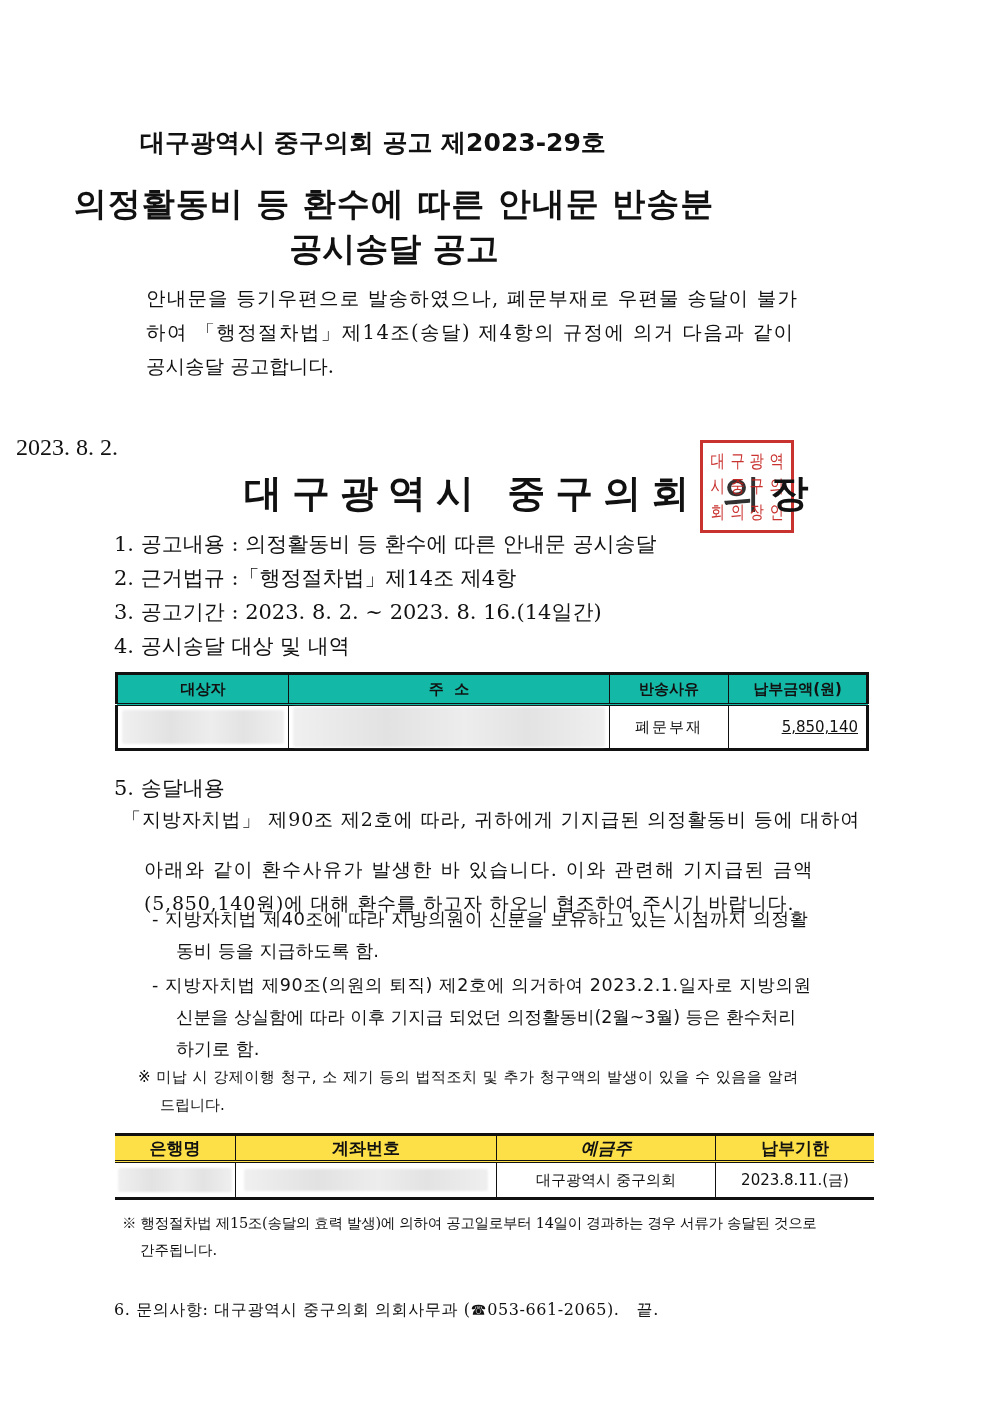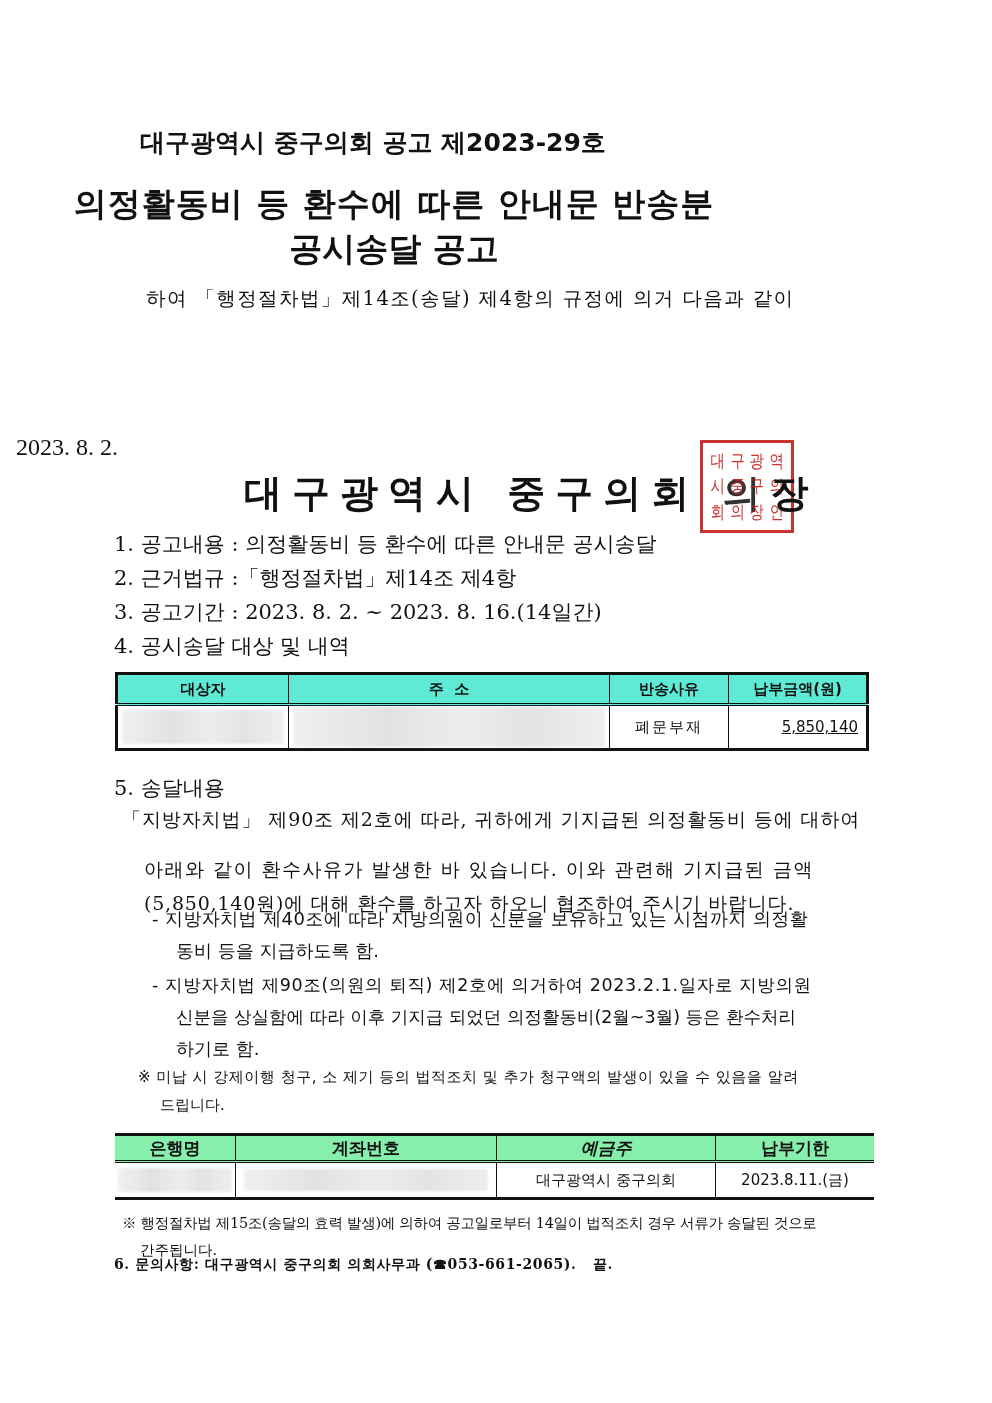--- a/index.html
+++ b/index.html
@@ -41,52 +41,54 @@
     }
     .seal span { display: flex; align-items: center; justify-content: center; transform: scaleX(0.8); }
     .speaker .last { position: relative; z-index: 3; }
     .item { position: absolute; left: 114px; white-space: nowrap; font-size: 21px; font-family: "DejaVu Serif", serif; }
     table { border-collapse: collapse; font-family: "DejaVu Sans", sans-serif; }
     .t1 {
       position: absolute; left: 115px; top: 672px; width: 754px;
       border: 3px solid #111;
     }
     .t1 th {
-      background: #5eead4; height: 28px; font-size: 15px; font-weight: bold;
+      background: #14b8a6; height: 28px; font-size: 15px; font-weight: bold;
       border-left: 1px solid #111; border-bottom: 3px double #111; padding: 0; margin-left: 20px;
     }
     .t1 td { height: 42px; border-left: 1px solid #111; font-size: 15px; padding: 0 8px; }
     .blur {
       display: block; height: 34px; border-radius: 2px;
       background: linear-gradient(90deg, #f0f0f0, #e2e2e2 30%, #ededed 55%, #e3e3e3 75%, #efefef);
       filter: blur(1px);
     }
     .t2 {
       position: absolute; left: 115px; top: 1133px; width: 759px;
       border-top: 3px solid #111; border-bottom: 3px solid #111;
     }
     .t2 th {
-      height: 24px; font-size: 17px; font-weight: bold; background: #86efac;
+      height: 24px; font-size: 17px; font-weight: bold; background: #fde047;
       border-left: 1px solid #111; border-bottom: 3px double #111; padding: 0;
     }
     .t2 th:first-child, .t2 td:first-child { border-left: none; }
     .t2 td { height: 34px; border-left: 1px solid #111; font-size: 15px; text-align: center; padding: 0 4px; }
     .dash-line { position: absolute; white-space: nowrap; font-family: "DejaVu Sans", sans-serif; font-size: 18px; }
     .note { position: absolute; white-space: nowrap; font-family: "DejaVu Sans", sans-serif; font-size: 15px; }
     .note2 { position: absolute; white-space: nowrap; font-family: "DejaVu Serif", serif; font-size: 14.5px; }
   </style>
 </head>
 <body>
 
 <div class="abs notice-no">대구광역시 중구의회 공고 제2023-29호</div>
 <div class="abs title title1">의정활동비 등 환수에 따른 안내문 반송분</div>
 <div class="abs title title2">공시송달 공고</div>
 
 <div class="abs para" style="top:282px;">
+  <span class="line ind" style="letter-spacing:1.2px;">안내문을 등기우편으로 발송하였으나, 폐문부재로 우편물 송달이 불가</span>
   <span class="line ind" style="letter-spacing:1.4px;">하여 「행정절차법」제14조(송달) 제4항의 규정에 의거 다음과 같이</span>
+  <span class="line ind">공시송달 공고합니다.</span>
 </div>
 
 <div class="abs date">2023. 8. 2.</div>
 <div class="abs seal">
   <span>대</span>
   <span>구</span>
   <span>광</span>
   <span>역</span>
   <span>시</span>
   <span>중</span>
@@ -161,18 +163,18 @@
         </td>
       <td style="padding:0 8px;">
           <span class="blur" style="height:22px;"></span>
         </td>
       <td>대구광역시 중구의회</td>
       <td>2023.8.11.(금)</td>
     </tr>
   </tbody>
 </table>
 
-<div class="note2" style="left:122px; top:1214px; letter-spacing:-0.3px;">※ 행정절차법 제15조(송달의 효력 발생)에 의하여 공고일로부터 14일이 법적조치 경우 서류가 송달된 것으로</div>
+<div class="note2" style="left:122px; top:1214px; letter-spacing:-0.3px;">※ 행정절차법 제15조(송달의 효력 발생)에 의하여 공고일로부터 14일이 경과하는 경우 서류가 송달된 것으로</div>
 <div class="note2" style="left:140px; top:1241px;">간주됩니다.</div>
 
-<div class="item" style="top:1256px; font-size:14px; letter-spacing:0.6px;font-weight:bold;">
+<div class="item" style="top:1300px; font-size:16px; letter-spacing:0.6px;">
   <span>6. 문의사항: 대구광역시 중구의회 의회사무과 (</span><span>☎</span><span>053-661-2065</span><span style="white-space:pre;">).   끝.</span>
 </div>
 
 </body></html>

